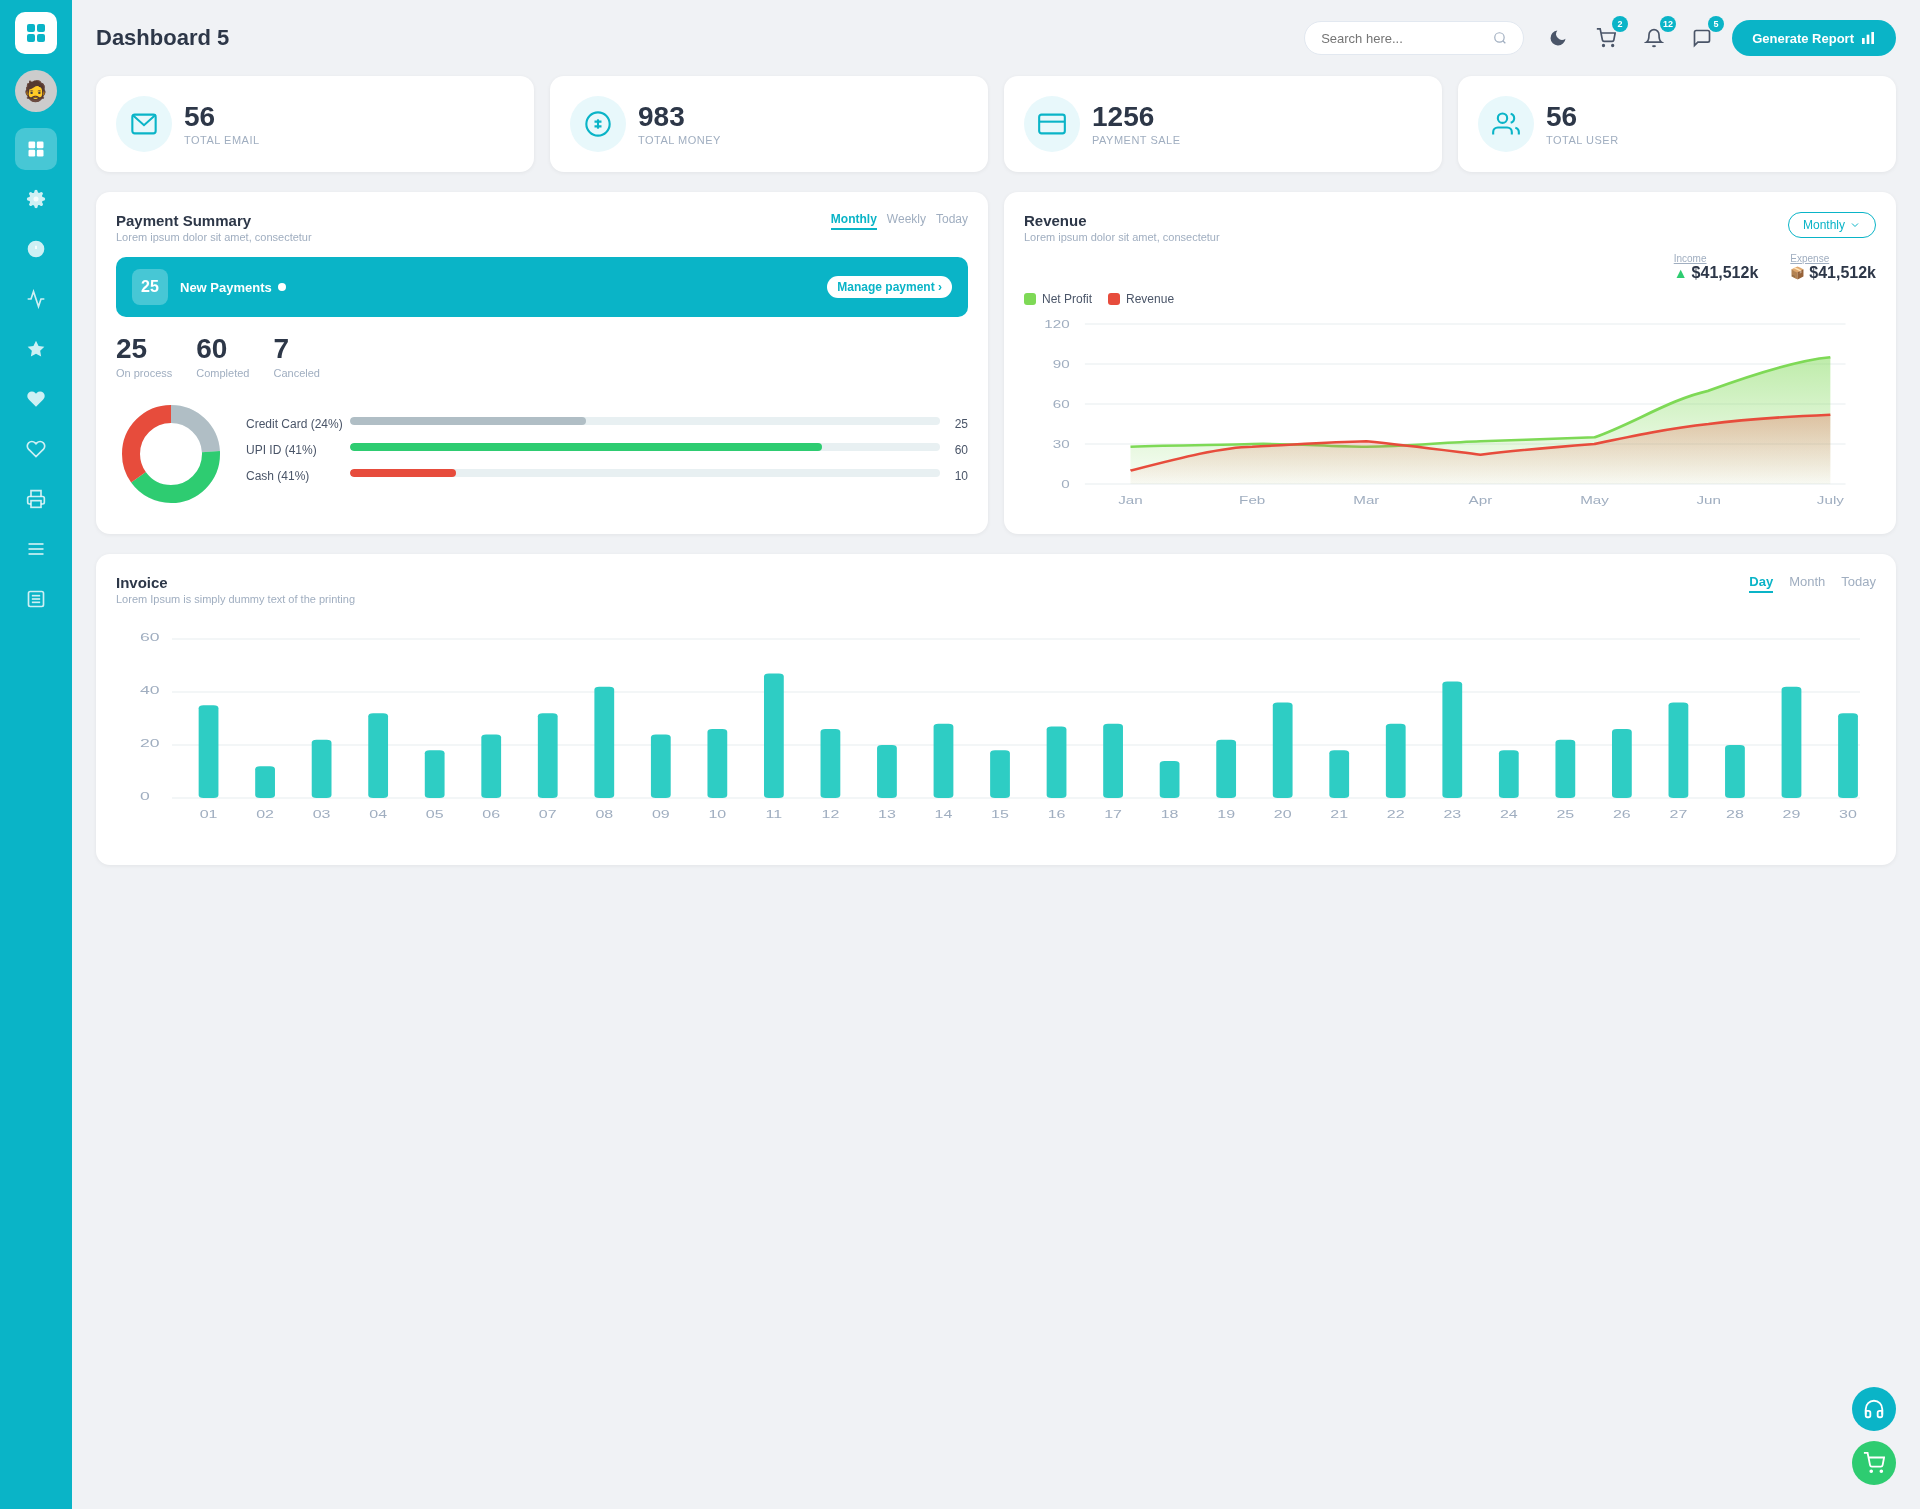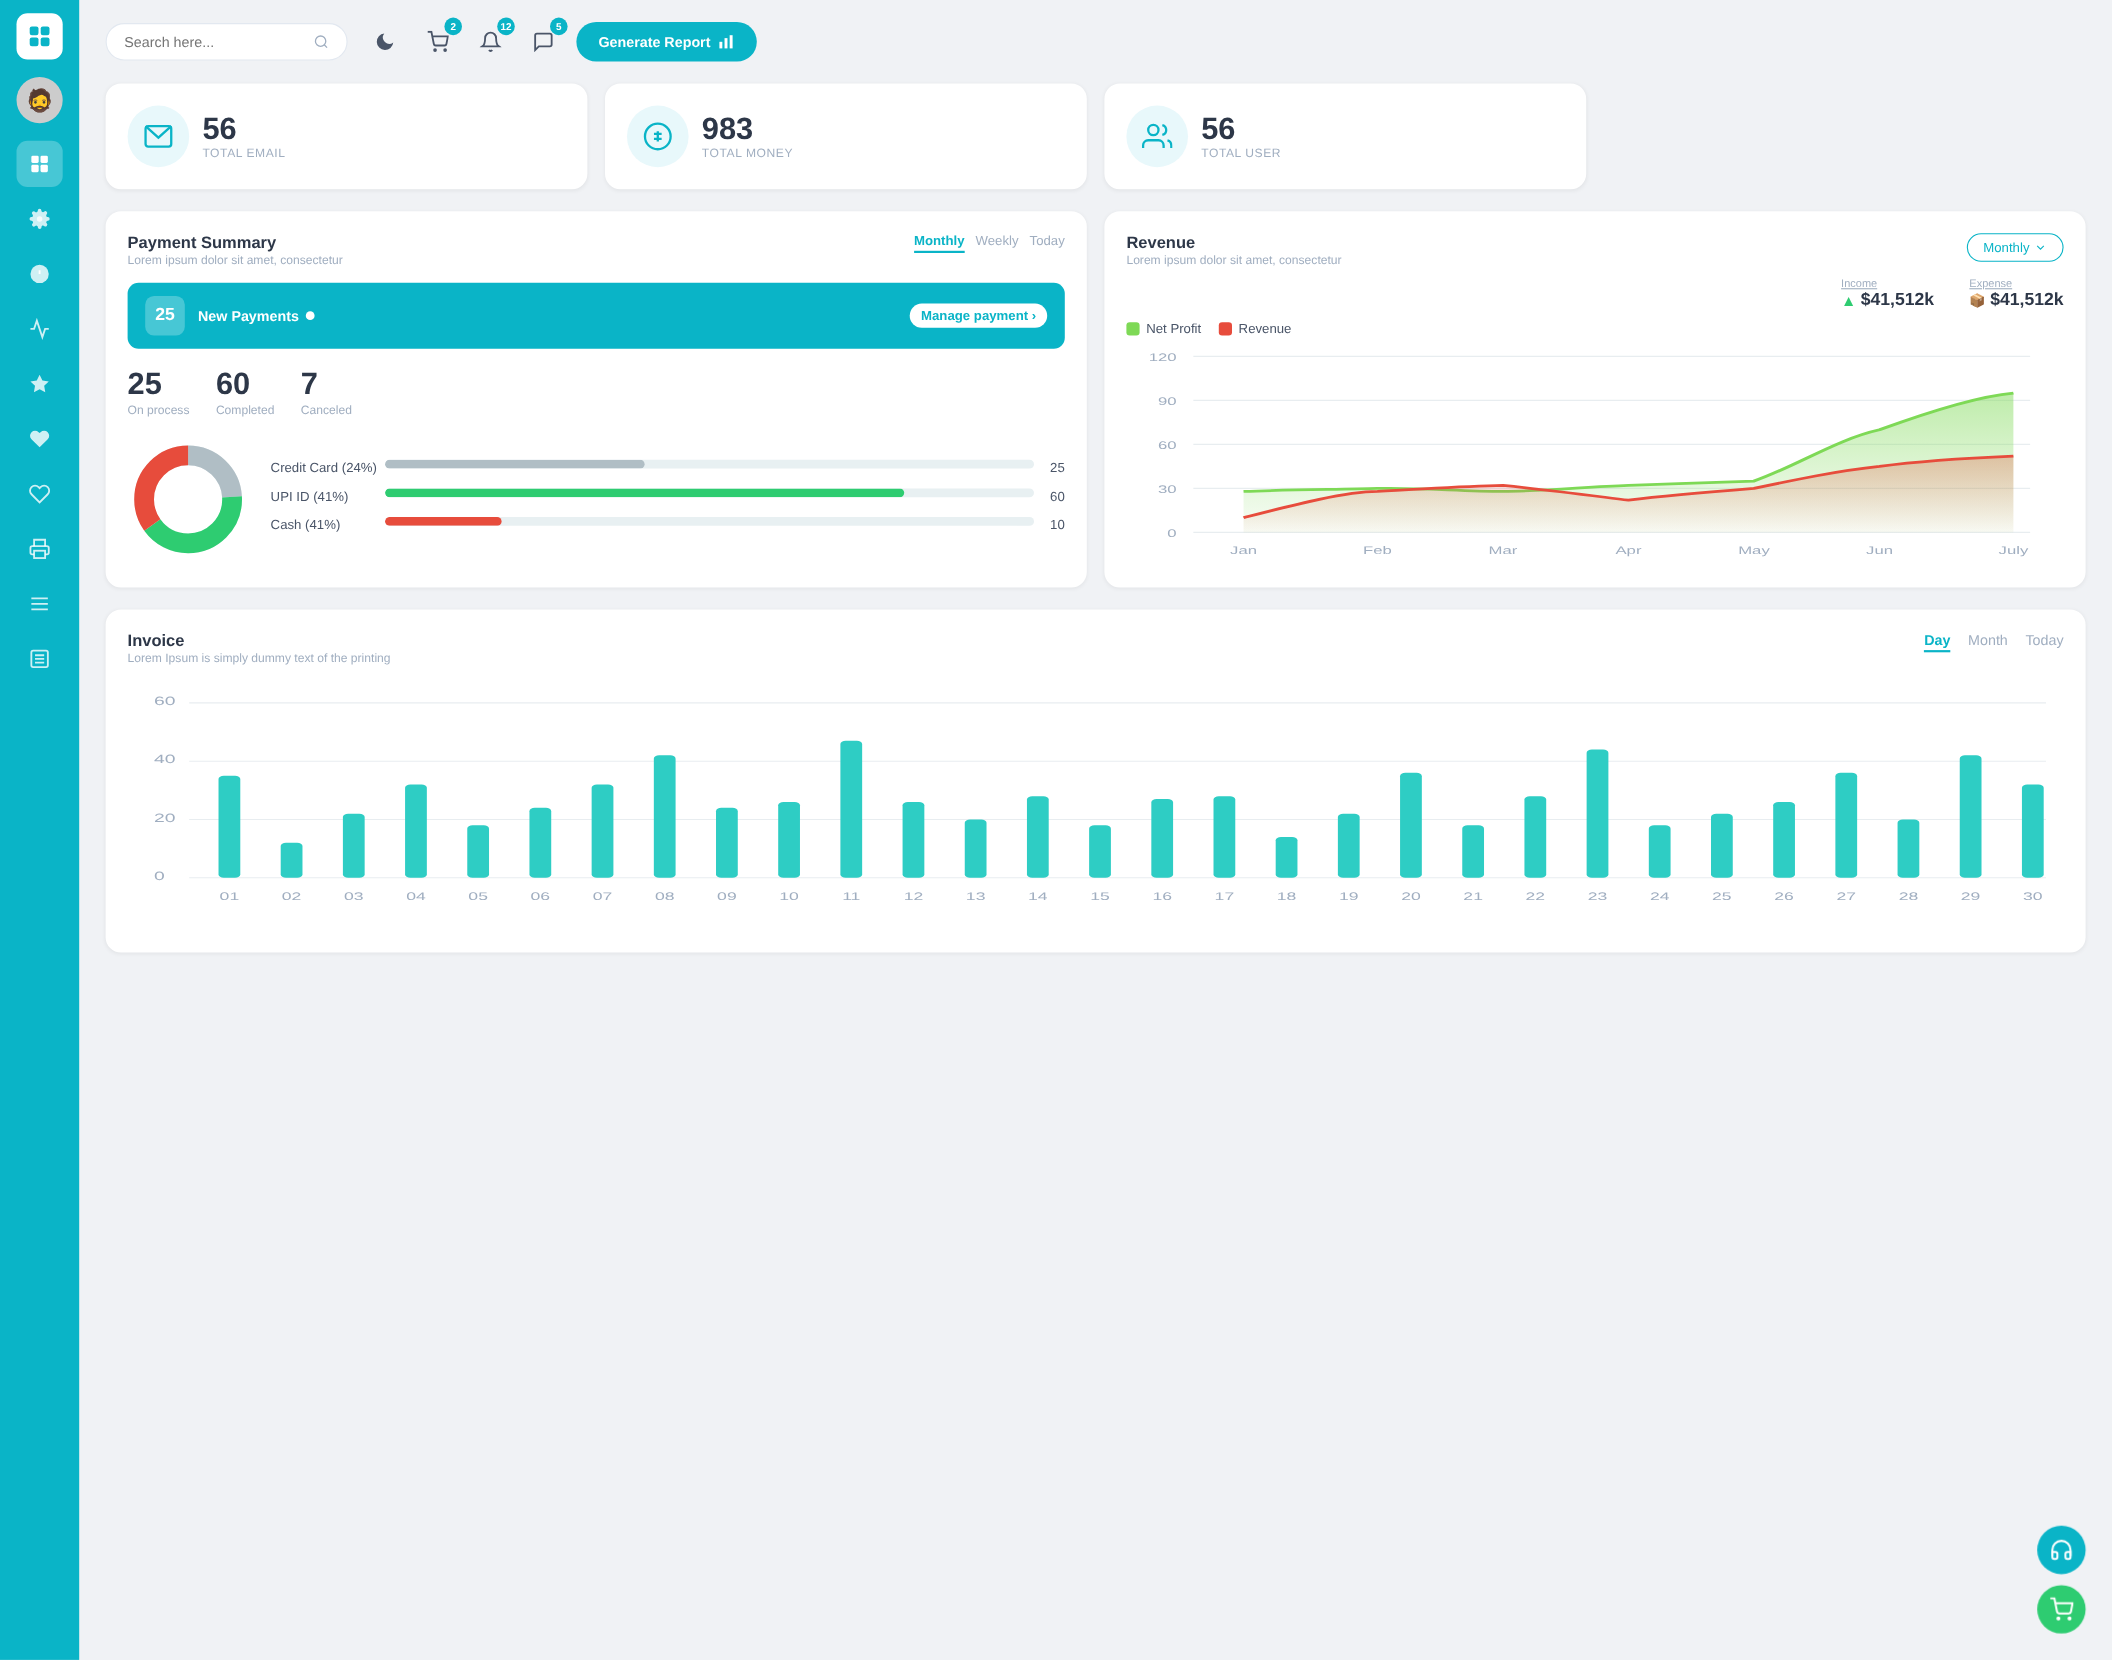--- a/index.html
+++ b/index.html
@@ -462,20 +462,21 @@
         <line x1="7" y1="8" x2="17" y2="8"></line>
         <line x1="7" y1="12" x2="17" y2="12"></line>
         <line x1="7" y1="16" x2="17" y2="16"></line>
       </svg>
   </div>
 </div>
 
 <div class="main-content">
 
   <div class="header">
+    <div class="header-title">Dashboard 5</div>
     <div class="search-bar">
       <input type="text" placeholder="Search here..." style="">
       <svg width="16" height="16" viewBox="0 0 24 24" fill="none" stroke="#a0aec0" stroke-width="2">
           <circle cx="11" cy="11" r="8"></circle>
           <path d="m21 21-4.35-4.35"></path>
         </svg>
     </div>
     <div class="header-icons">
       <div class="icon-btn">
         <svg width="20" height="20" viewBox="0 0 24 24" fill="#4a5568">
@@ -531,20 +532,32 @@
     <div class="stat-icon">
           <svg width="28" height="28" viewBox="0 0 24 24" fill="none" stroke="#0ab4c7" stroke-width="1.8">
             <circle cx="12" cy="12" r="10"></circle>
             <line x1="12" y1="8" x2="12" y2="16"></line>
             <path d="M9 10h6M9 14h6"></path>
           </svg>
         </div>
     <div class="stat-info">
       <div class="stat-num">983</div>
       <div class="stat-label">TOTAL MONEY</div>
+    </div>
+  </div>
+      <div class="stat-card">
+    <div class="stat-icon">
+          <svg width="28" height="28" viewBox="0 0 24 24" fill="none" stroke="#0ab4c7" stroke-width="1.8">
+            <rect x="1" y="4" width="22" height="16" rx="2"></rect>
+            <line x1="1" y1="10" x2="23" y2="10"></line>
+          </svg>
+        </div>
+    <div class="stat-info">
+      <div class="stat-num">1256</div>
+      <div class="stat-label">PAYMENT SALE</div>
     </div>
   </div>
       <div class="stat-card">
     <div class="stat-icon">
           <svg width="28" height="28" viewBox="0 0 24 24" fill="none" stroke="#0ab4c7" stroke-width="1.8">
             <path d="M17 21v-2a4 4 0 00-4-4H5a4 4 0 00-4 4v2"></path>
             <circle cx="9" cy="7" r="4"></circle>
             <path d="M23 21v-2a4 4 0 00-3-3.87"></path>
             <path d="M16 3.13a4 4 0 010 7.75"></path>
           </svg>

